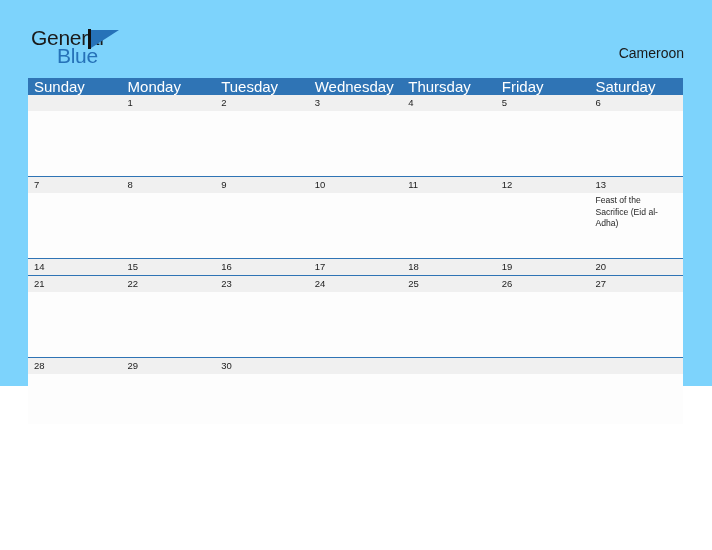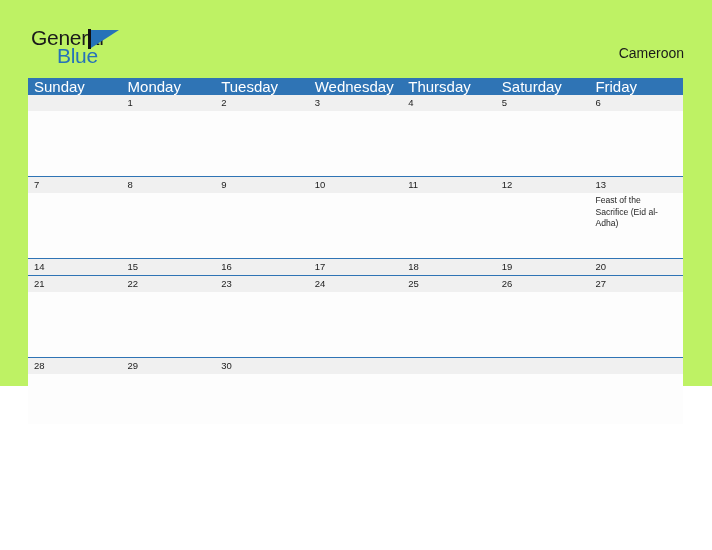--- a/index.html
+++ b/index.html
@@ -13,21 +13,21 @@
     background: #ffffff;
     font-family: "Liberation Sans", sans-serif;
     -webkit-font-smoothing: antialiased;
     overflow: hidden;
   }
 
   #page {
     position: relative;
     width: 712px;
     height: 386px;
-    background: #bef264;
+    background: #7dd3fc;
   }
 
   
   .topbar {
     position: absolute;
     left: 0;
     top: 0;
     width: 712px;
     height: 76px;
   }
@@ -195,22 +195,22 @@
   </div>
 
   <div class="cal">
 
     <div class="weekday-row">
       <div class="weekday">Sunday</div>
       <div class="weekday">Monday</div>
       <div class="weekday">Tuesday</div>
       <div class="weekday">Wednesday</div>
       <div class="weekday">Thursday</div>
+      <div class="weekday">Friday</div>
       <div class="weekday">Saturday</div>
-      <div class="weekday">Friday</div>
     </div>
 
     <div class="week">
       <div class="datenum-row">
         <div class="datenum"></div>
         <div class="datenum">1</div>
         <div class="datenum">2</div>
         <div class="datenum">3</div>
         <div class="datenum">4</div>
         <div class="datenum">5</div>

